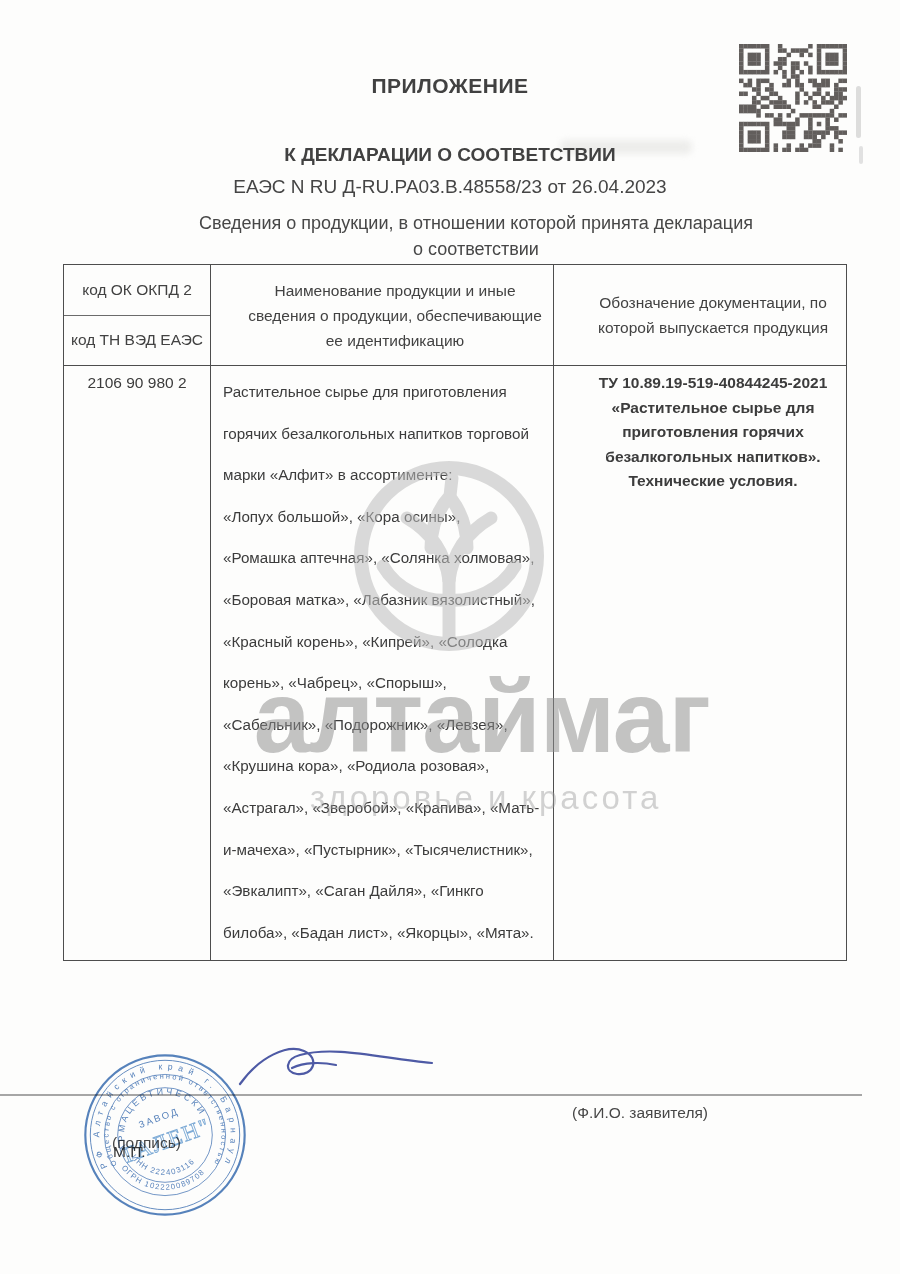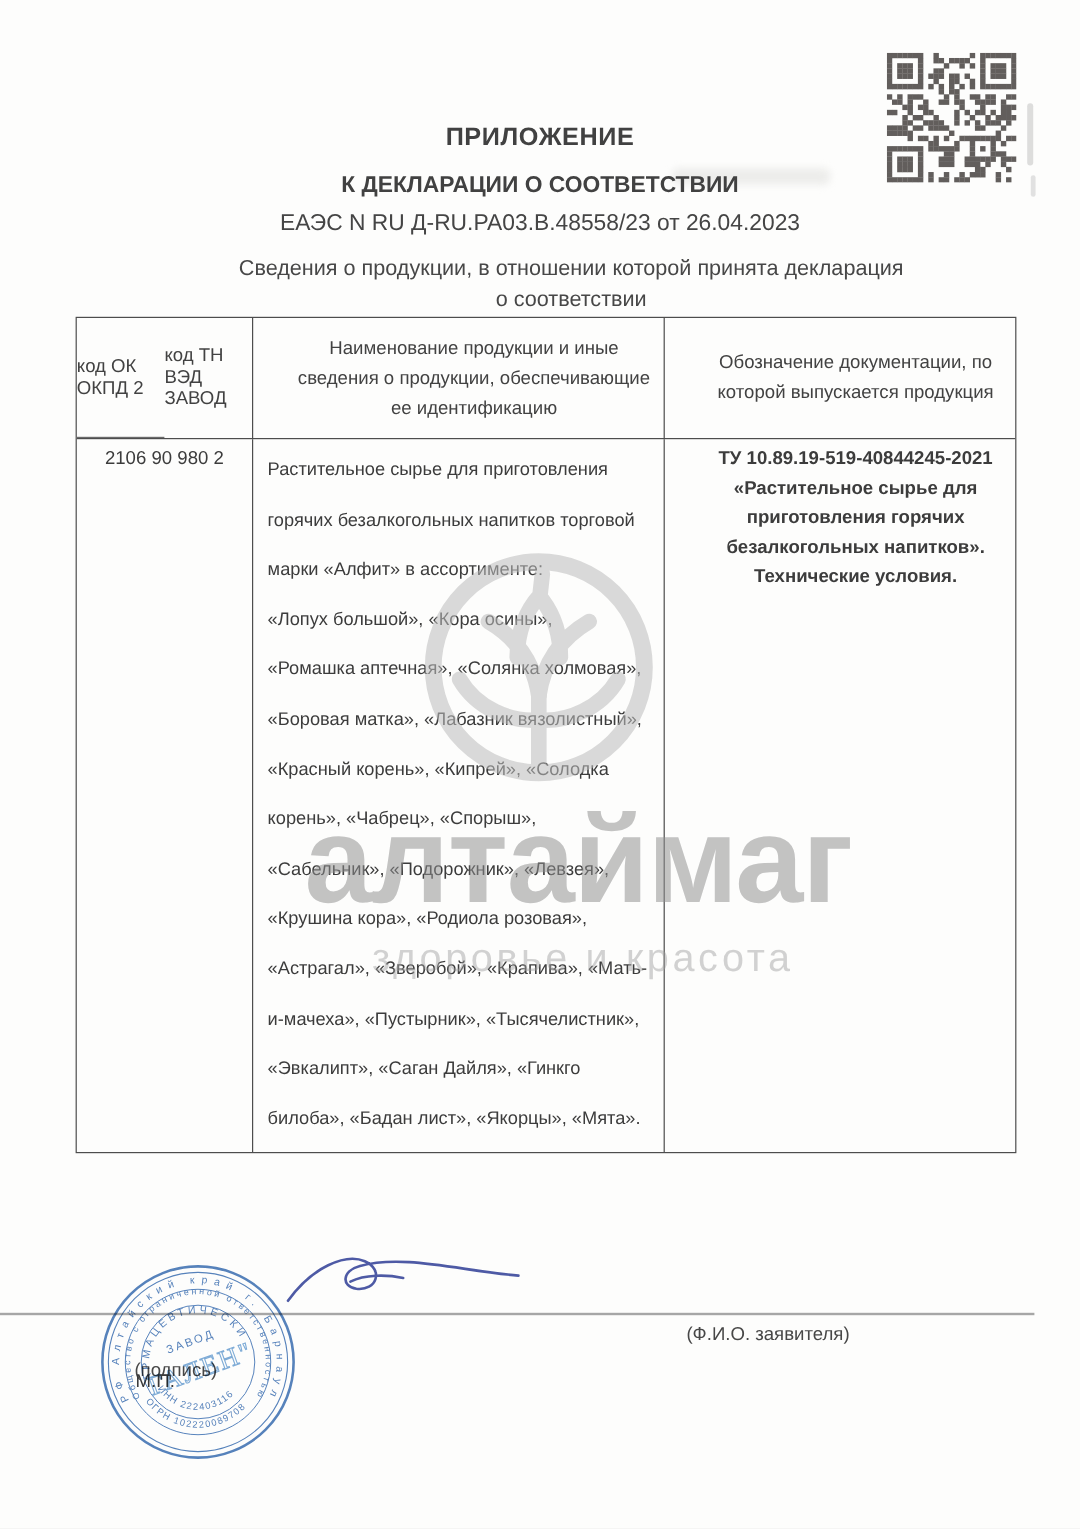--- a/index.html
+++ b/index.html
@@ -3,34 +3,34 @@
 <meta charset="utf-8">
 <style>
   html,body{margin:0;padding:0;background:#e8e8e8;}
   .page{position:relative;width:900px;height:1274px;background:#fdfdfc;margin:0 auto;
         font-family:"Liberation Sans",sans-serif;color:#3e3e3e;overflow:hidden;}
   .abs{position:absolute;}
   .center{text-align:center;}
   .preline{white-space:pre-line;padding-left:26px;}
   .pre{white-space:pre;}
 
-  .doc-title{left:0;top:74px;width:900px;font-size:21px;font-weight:bold;letter-spacing:.5px;color:#414141;margin-top:29px;}
+  .doc-title{left:0;top:74px;width:900px;font-size:21px;font-weight:bold;letter-spacing:.5px;color:#414141;}
   .doc-subtitle{left:0;top:144px;width:900px;font-size:19px;font-weight:bold;color:#414141;}
   .doc-number{left:0;top:176px;width:900px;font-size:19px;color:#454545;}
   .doc-desc{left:0;top:210px;width:900px;font-size:18px;line-height:26px;color:#474747;}
 
   .qr{left:739px;top:44px;width:108px;height:108px;opacity:.88;}
 
   .tbl{left:63px;top:264px;width:782px;border:1.4px solid #4d4d4d;}
   .tbl-row{display:grid;grid-template-columns:147px 343px 292px;}
   .tbl-head{height:100px;border-bottom:1.4px solid #4d4d4d;}
   .cell{border-right:1.3px solid #4d4d4d;box-sizing:border-box;}
   .cell:last-child{border-right:none;}
   .hcell{display:flex;align-items:center;justify-content:center;font-size:15.5px;line-height:25px;color:#424242;}
-  .c1-split{display:flex;flex-direction:row;}
+  .c1-split{display:flex;flex-direction:column;}
   .c1-split .half{flex:1;display:flex;align-items:center;justify-content:center;font-size:15.5px;color:#424242;}
   .c1-split .half.top{border-bottom:1.2px solid #6b6b6b;}
   .tbl-body{height:594px;}
   .bcell-code{padding-top:8px;text-align:center;font-size:15.5px;color:#3c3c3c;}
   .bcell-prod{padding:5px 0 0 12px;font-size:15.2px;line-height:41.6px;color:#3c3c3c;}
   .bcell-doc{padding-top:5px;text-align:center;font-size:15.5px;line-height:24.6px;color:#3c3c3c;font-weight:bold;}
 
   .wm{pointer-events:none;}
   .wm-tree{left:349px;top:460px;width:200px;height:192px;opacity:.55;}
   .wm-word{left:210px;top:664px;width:500px;font-size:102px;font-weight:bold;line-height:1.05;
@@ -363,21 +363,21 @@
   <div class="abs center doc-title">ПРИЛОЖЕНИЕ</div>
   <div class="abs center doc-subtitle">К ДЕКЛАРАЦИИ О СООТВЕТСТВИИ</div>
   <div class="abs center doc-number">ЕАЭС N RU Д-RU.РА03.В.48558/23 от 26.04.2023</div>
   <div class="abs center doc-desc preline">Сведения о продукции, в отношении которой принята декларация
 о соответствии</div>
 
   <div class="abs tbl">
     <div class="tbl-row tbl-head">
       <div class="cell c1-split">
         <div class="half top">код ОК ОКПД 2</div>
-        <div class="half">код ТН ВЭД ЗАВОД</div>
+        <div class="half">код ТН ВЭД ЕАЭС</div>
       </div>
       <div class="cell hcell center preline">Наименование продукции и иные
 сведения о продукции, обеспечивающие
 ее идентификацию</div>
       <div class="cell hcell center preline">Обозначение документации, по
 которой выпускается продукция</div>
     </div>
     <div class="tbl-row tbl-body">
       <div class="cell bcell-code">2106 90 980 2</div>
       <div class="cell bcell-prod pre">Растительное сырье для приготовления

